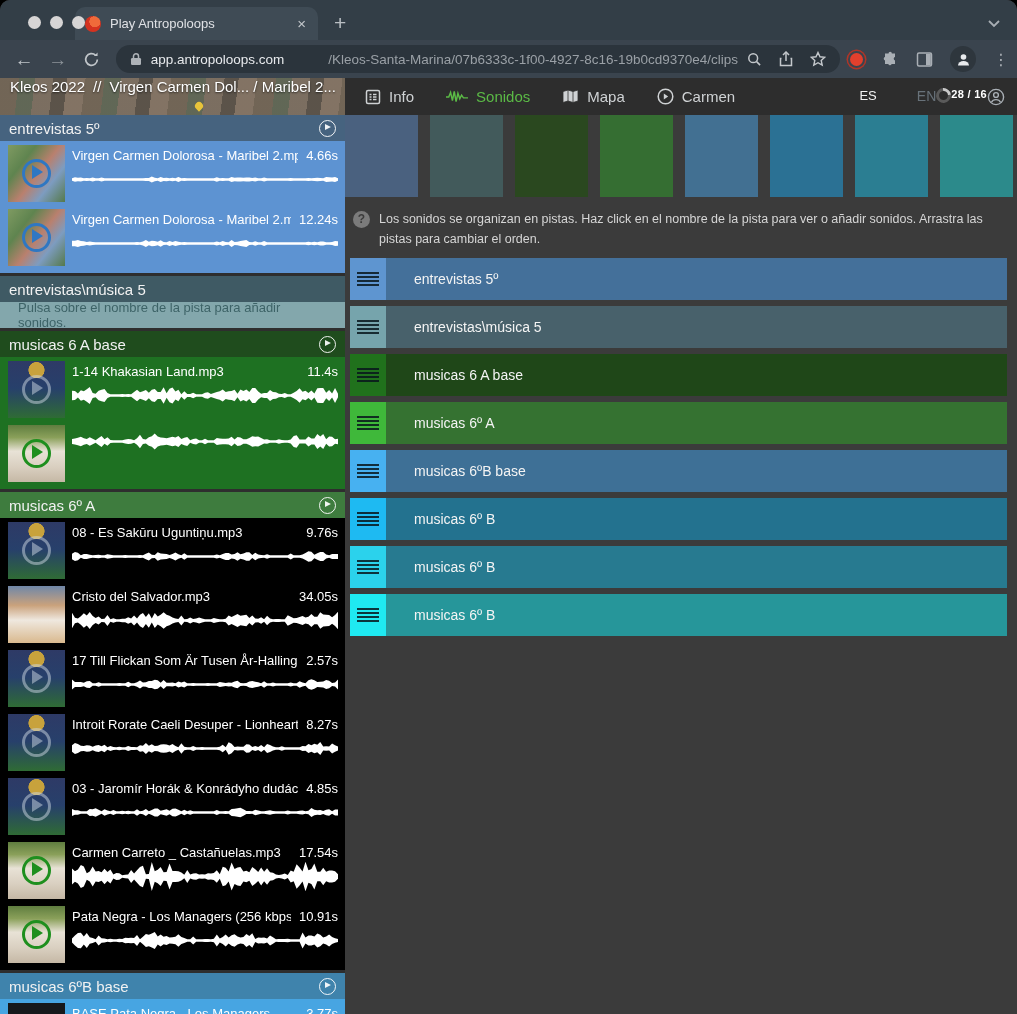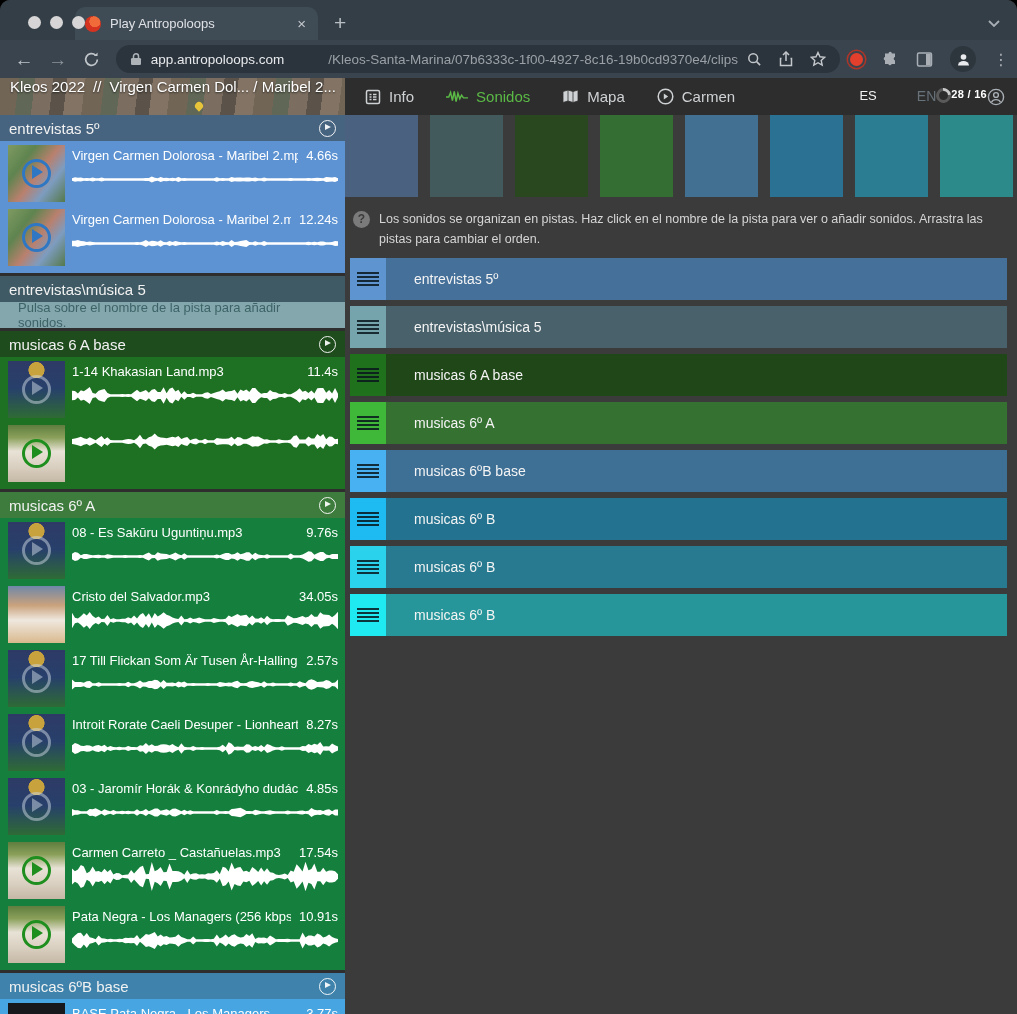--- a/index.html
+++ b/index.html
@@ -317,21 +317,21 @@
             </div>
           </div>
         </div>
       </section>
 
       <section class="track-sec">
         <div class="sec-head" style="background: rgb(62, 124, 62);">
           <span>musicas 6º A</span>
           <span class="hplay"></span>
         </div>
-        <div class="sec-clips" style="background: #15803d;">
+        <div class="sec-clips" style="background: #000000;">
           <div class="clip">
             <div class="thumb" data-thumb="soccer"></div>
             <div class="clip-main">
               <div class="clip-head">
                   <span class="clip-title">08 - Es Sakūru Uguntiņu.mp3</span>
                   <span class="clip-dur">9.76s</span>
                 </div>
               <svg class="wave" viewBox="0 0 270 33" preserveAspectRatio="none">
                   <polygon points="0.0,13.7 3.0,12.1 6.0,12.7 9.0,15.3 12.0,14.1 15.0,14.1 18.0,14.8 21.0,15.3 24.0,15.0 27.0,14.7 30.0,15.3 33.0,15.3 36.0,14.3 39.0,14.8 42.0,15.3 45.0,15.3 48.0,15.3 51.0,15.3 54.0,15.0 57.0,15.3 60.0,15.3 63.0,15.3 66.0,15.3 69.0,14.9 72.0,15.3 75.0,13.8 78.0,12.6 81.0,14.7 84.0,15.1 87.0,12.3 90.0,13.4 93.0,13.7 96.0,14.0 99.0,15.0 102.0,13.9 105.0,12.6 108.0,14.2 111.0,15.3 114.0,13.3 117.0,15.3 120.0,15.3 123.0,15.3 126.0,15.3 129.0,15.3 132.0,15.3 135.0,15.3 138.0,15.3 141.0,15.3 144.0,15.3 147.0,14.6 150.0,15.3 153.0,14.1 156.0,13.0 159.0,13.0 162.0,14.5 165.0,14.1 168.0,12.2 171.0,14.2 174.0,13.4 177.0,12.3 180.0,12.2 183.0,15.1 186.0,12.8 189.0,14.5 192.0,15.1 195.0,15.3 198.0,14.3 201.0,15.3 204.0,15.3 207.0,15.3 210.0,15.3 213.0,15.3 216.0,15.3 219.0,15.3 222.0,13.5 225.0,15.3 228.0,15.3 231.0,15.3 234.0,14.4 237.0,13.0 240.0,11.2 243.0,11.7 246.0,14.8 249.0,13.2 252.0,12.1 255.0,12.1 258.0,14.4 261.0,15.2 264.0,14.1 267.0,13.9 270.0,14.1 270.0,18.9 267.0,19.1 264.0,18.9 261.0,17.8 258.0,18.6 255.0,20.9 252.0,20.9 249.0,19.8 246.0,18.2 243.0,21.3 240.0,21.8 237.0,20.0 234.0,18.6 231.0,17.7 228.0,17.7 225.0,17.7 222.0,19.5 219.0,17.7 216.0,17.7 213.0,17.7 210.0,17.7 207.0,17.7 204.0,17.7 201.0,17.7 198.0,18.7 195.0,17.7 192.0,17.9 189.0,18.5 186.0,20.2 183.0,17.9 180.0,20.8 177.0,20.7 174.0,19.6 171.0,18.8 168.0,20.8 165.0,18.9 162.0,18.5 159.0,20.0 156.0,20.0 153.0,18.9 150.0,17.7 147.0,18.4 144.0,17.7 141.0,17.7 138.0,17.7 135.0,17.7 132.0,17.7 129.0,17.7 126.0,17.7 123.0,17.7 120.0,17.7 117.0,17.7 114.0,19.7 111.0,17.7 108.0,18.8 105.0,20.4 102.0,19.1 99.0,18.0 96.0,19.0 93.0,19.3 90.0,19.6 87.0,20.7 84.0,17.9 81.0,18.3 78.0,20.4 75.0,19.2 72.0,17.7 69.0,18.1 66.0,17.7 63.0,17.7 60.0,17.7 57.0,17.7 54.0,18.0 51.0,17.7 48.0,17.7 45.0,17.7 42.0,17.7 39.0,18.2 36.0,18.7 33.0,17.7 30.0,17.7 27.0,18.3 24.0,18.0 21.0,17.7 18.0,18.2 15.0,18.9 12.0,18.9 9.0,17.7 6.0,20.3 3.0,20.9 0.0,19.3" fill="#fff"></polygon>
                 </svg>

